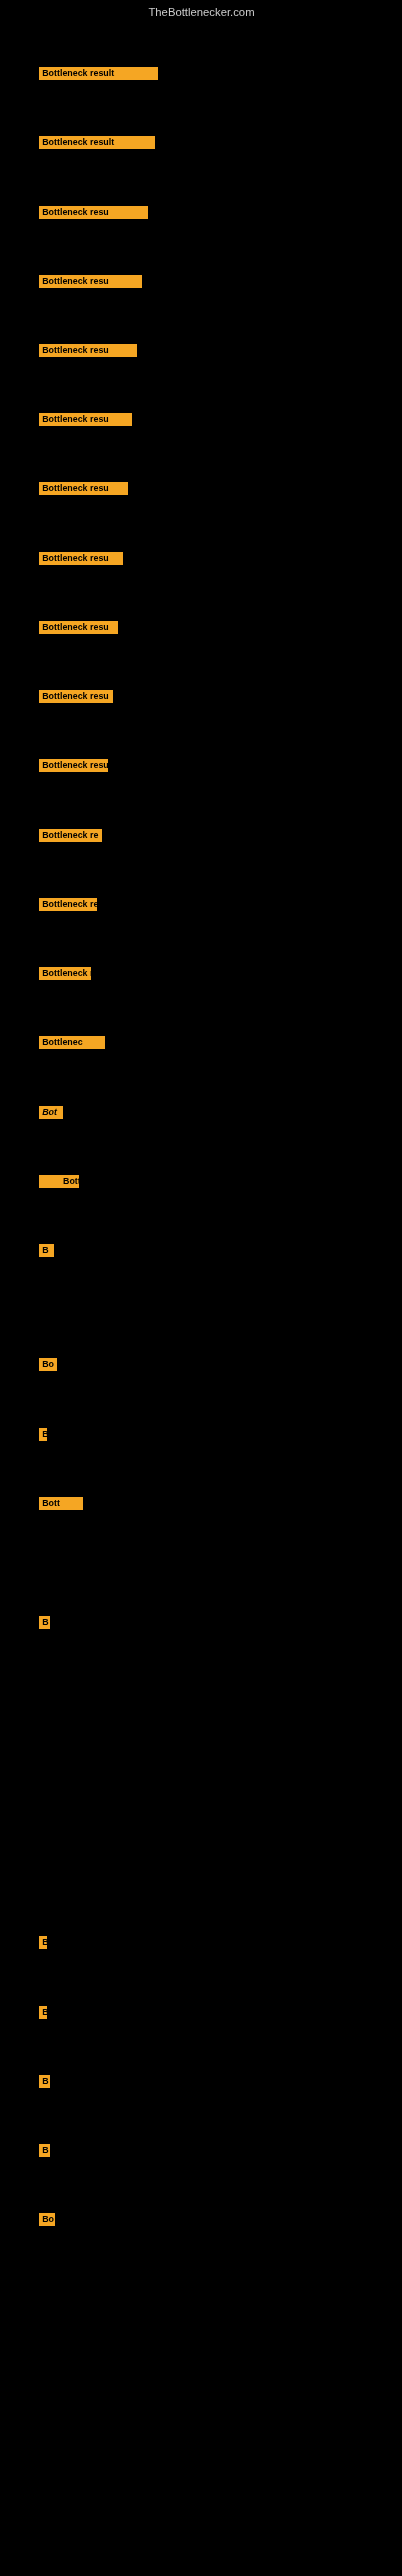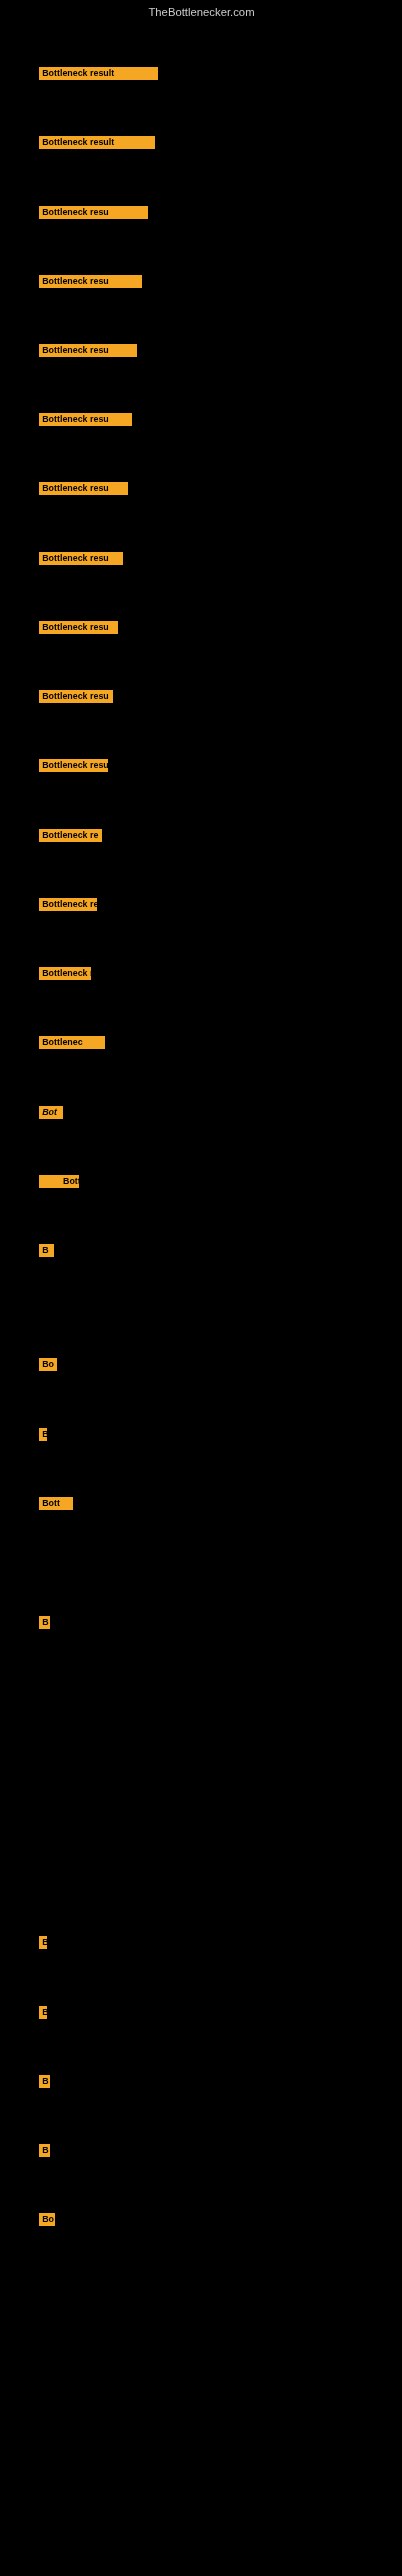--- a/index.html
+++ b/index.html
@@ -102,21 +102,21 @@
     <div class="bar-container" style="top: 1222px; left: 0px;">
       <div class="bar-label" style="width: 14.5px;">B</div>
     </div>
     <div class="bar-container" style="top: 1336px; left: 0px;">
       <div class="bar-label" style="width: 17.7px;">Bo</div>
     </div>
     <div class="bar-container" style="top: 1406px; left: 0px;">
       <div class="bar-label" style="width: 8px;">B</div>
     </div>
     <div class="bar-container" style="top: 1475px; left: 0px;">
-      <div class="bar-label" style="width: 34px;">Bott</div>
+      <div class="bar-label" style="width: 44px;">Bott</div>
     </div>
     <div class="bar-container" style="top: 1594px; left: 0px;">
       <div class="bar-label" style="width: 11.3px;">B</div>
     </div>
     <div class="bar-container" style="top: 1914px; left: 0px;">
       <div class="bar-label" style="width: 8px;">B</div>
     </div>
     <div class="bar-container" style="top: 1984px; left: 0px;">
       <div class="bar-label" style="width: 8px;">B</div>
     </div>

